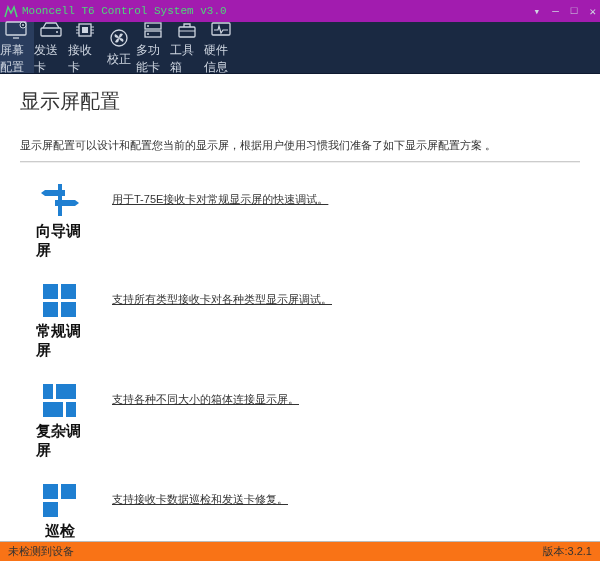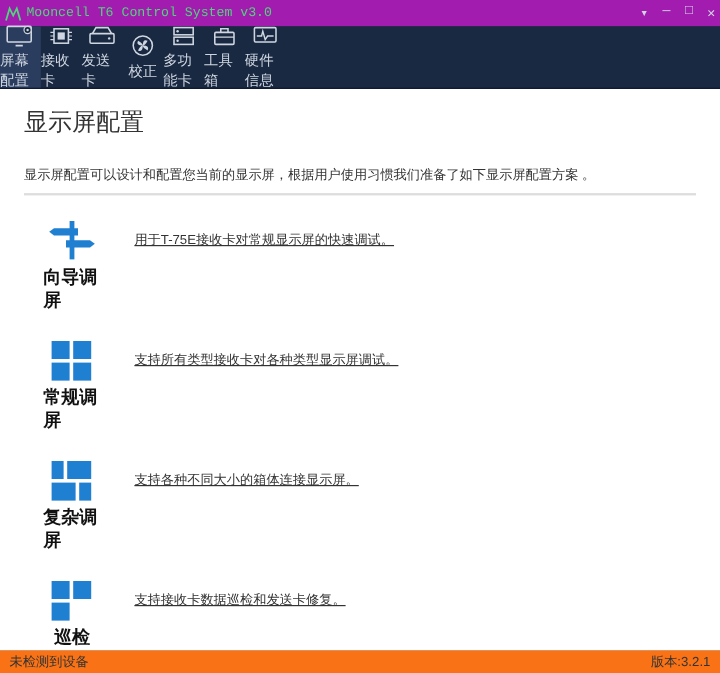--- a/index.html
+++ b/index.html
@@ -50,42 +50,42 @@
           <rect x="1" y="2" width="20" height="13" rx="1" stroke="#cfd6e1" fill="none" stroke-width="1.3"></rect>
           <line x1="8" y1="18" x2="14" y2="18" stroke="#cfd6e1" stroke-width="1.3"></line>
           <circle cx="18" cy="5" r="3" fill="#1a2942" stroke="#cfd6e1" stroke-width="1"></circle>
           <circle cx="18" cy="5" r="1" fill="#cfd6e1"></circle>
         </svg>
       </span>
     <span>屏幕配置</span>
   </div>
   <div class="tab">
     <span class="ticon">
+        <svg width="24" height="20" viewBox="0 0 24 20">
+          <rect x="2" y="8" width="20" height="8" rx="1" stroke="#cfd6e1" fill="none" stroke-width="1.3"></rect>
+          <path d="M4 8 L7 3 L17 3 L20 8" stroke="#cfd6e1" fill="none" stroke-width="1.3"></path>
+          <circle cx="18" cy="12" r="1" fill="#cfd6e1"></circle>
+        </svg>
+      </span>
+    <span>发送卡</span>
+  </div>
+  <div class="tab">
+    <span class="ticon">
         <svg width="22" height="20" viewBox="0 0 22 20">
           <rect x="5" y="4" width="12" height="12" stroke="#cfd6e1" fill="none" stroke-width="1.3"></rect>
           <rect x="8" y="7" width="6" height="6" fill="#cfd6e1"></rect>
           <line x1="2" y1="7" x2="5" y2="7" stroke="#cfd6e1"></line>
           <line x1="2" y1="10" x2="5" y2="10" stroke="#cfd6e1"></line>
           <line x1="2" y1="13" x2="5" y2="13" stroke="#cfd6e1"></line>
           <line x1="17" y1="7" x2="20" y2="7" stroke="#cfd6e1"></line>
           <line x1="17" y1="10" x2="20" y2="10" stroke="#cfd6e1"></line>
           <line x1="17" y1="13" x2="20" y2="13" stroke="#cfd6e1"></line>
         </svg>
       </span>
     <span>接收卡</span>
-  </div>
-  <div class="tab">
-    <span class="ticon">
-        <svg width="24" height="20" viewBox="0 0 24 20">
-          <rect x="2" y="8" width="20" height="8" rx="1" stroke="#cfd6e1" fill="none" stroke-width="1.3"></rect>
-          <path d="M4 8 L7 3 L17 3 L20 8" stroke="#cfd6e1" fill="none" stroke-width="1.3"></path>
-          <circle cx="18" cy="12" r="1" fill="#cfd6e1"></circle>
-        </svg>
-      </span>
-    <span>发送卡</span>
   </div>
   <div class="tab">
     <span class="ticon">
         <svg width="22" height="20" viewBox="0 0 22 20">
           <circle cx="11" cy="10" r="8" stroke="#cfd6e1" fill="none" stroke-width="1.3"></circle>
           <path d="M11 10 Q11 4 15 6 Q13 10 11 10 M11 10 Q17 10 15 14 Q11 12 11 10 M11 10 Q11 16 7 14 Q9 10 11 10 M11 10 Q5 10 7 6 Q11 8 11 10" fill="#cfd6e1"></path>
         </svg>
       </span>
     <span>校正</span>
   </div>

